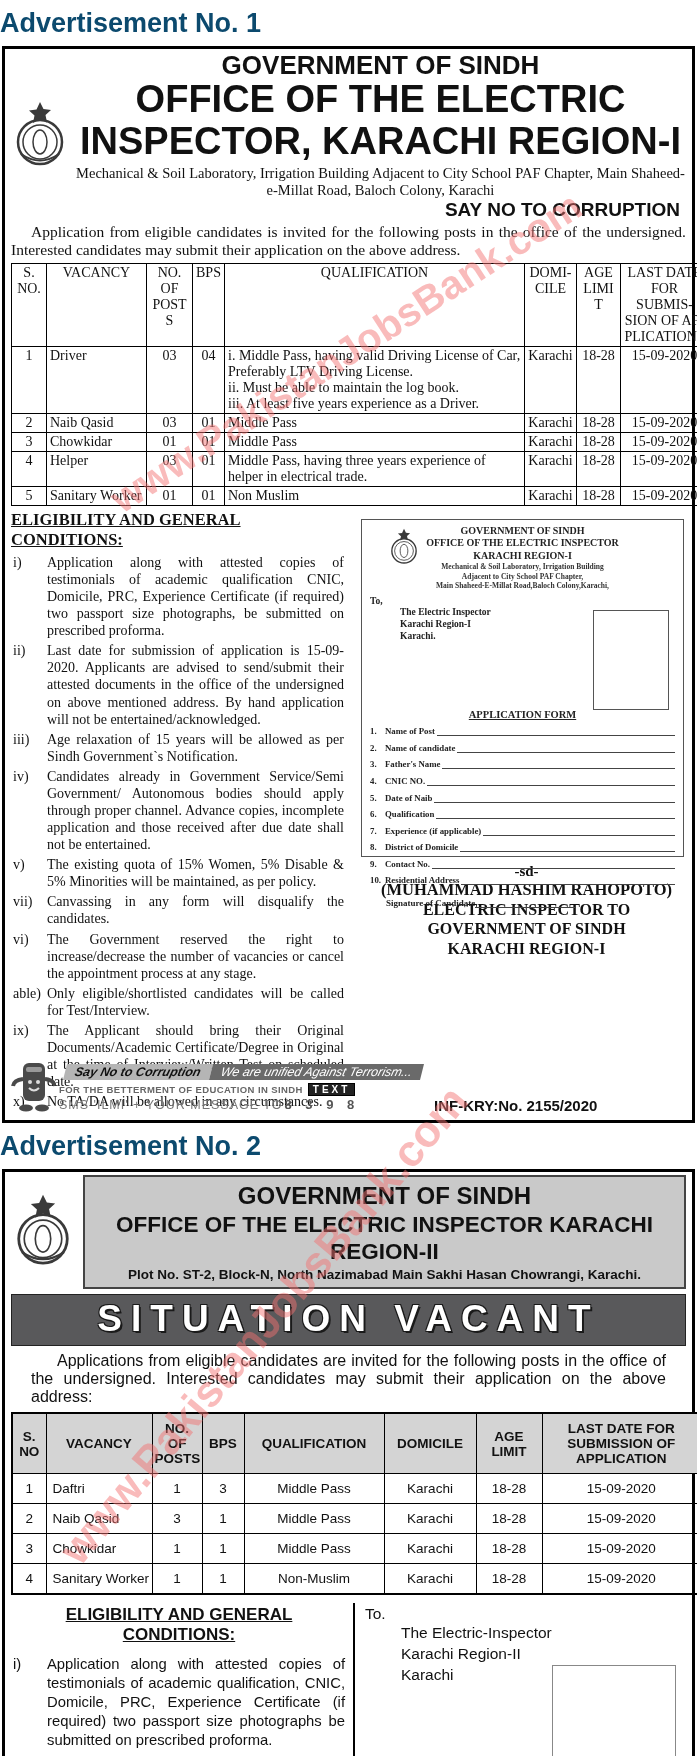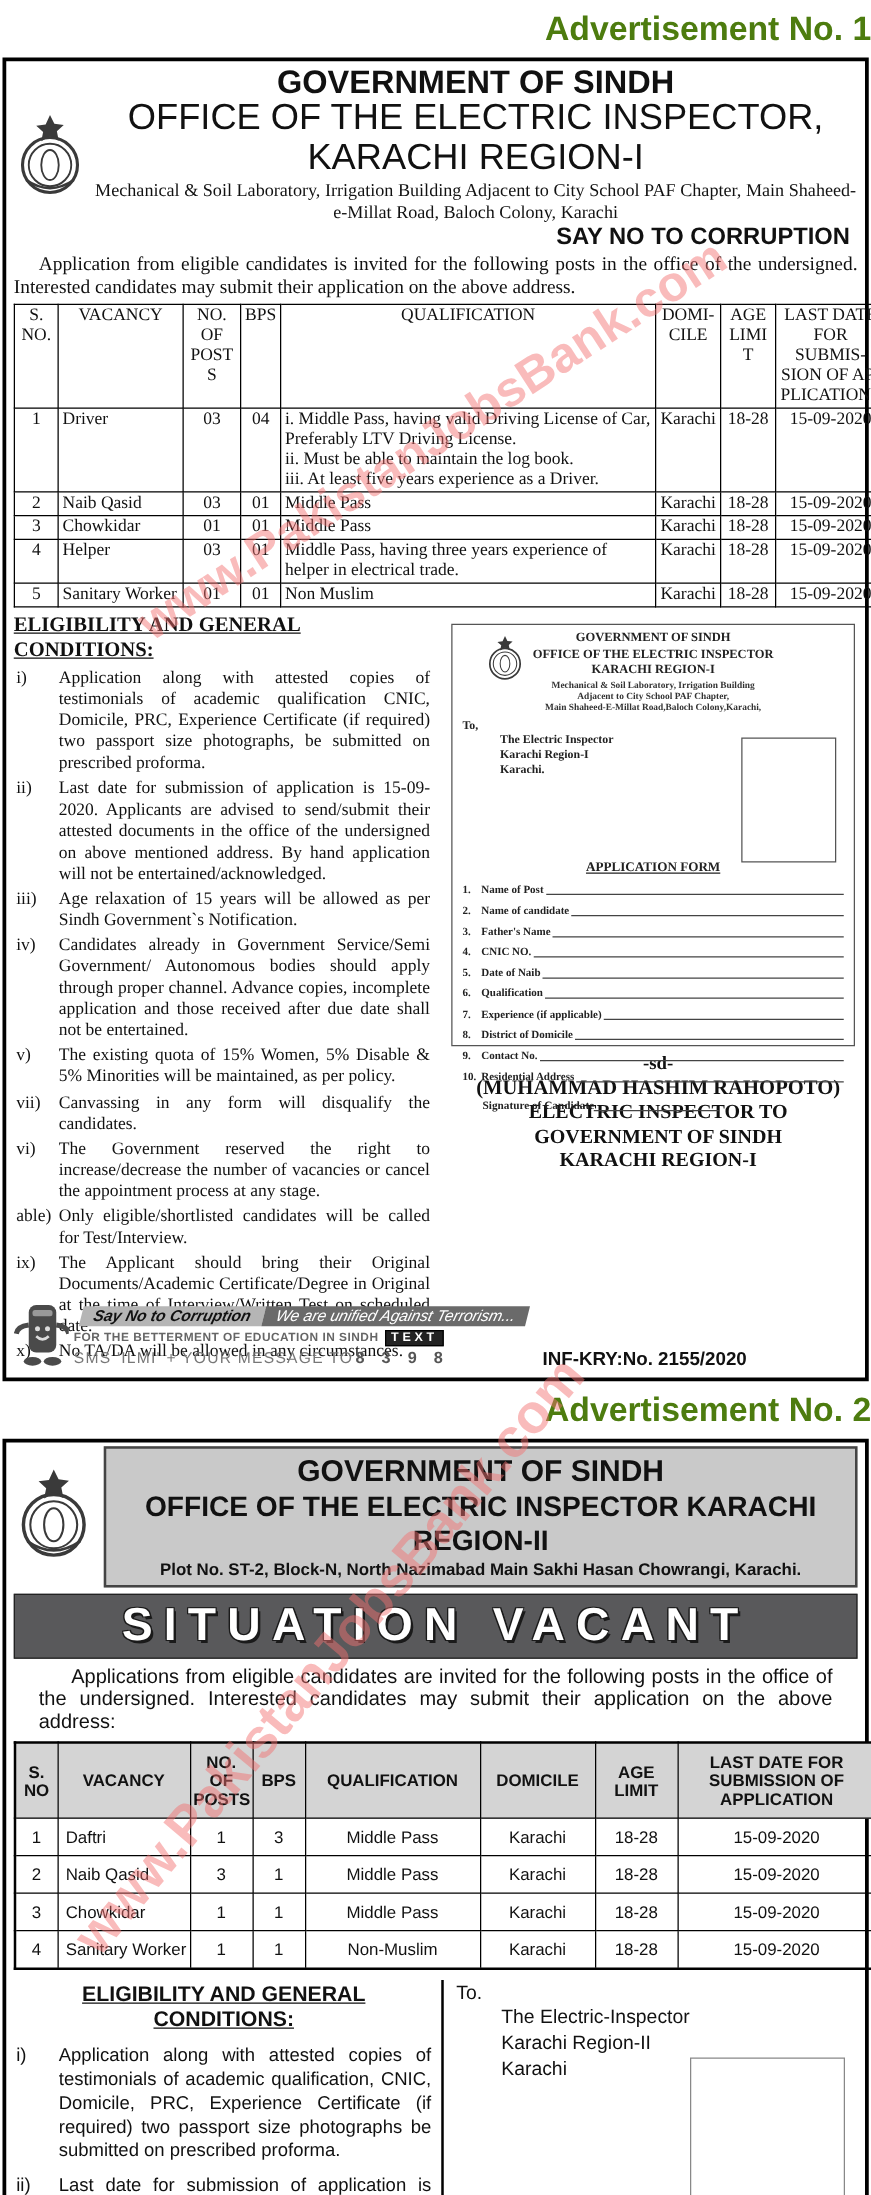--- a/index.html
+++ b/index.html
@@ -1,30 +1,30 @@
 <!DOCTYPE html>
 <html><head>
 <meta charset="utf-8">
 <style>
   *{margin:0;padding:0;box-sizing:border-box}
   html,body{background:#fff}
   body{width:697px;font-family:"Liberation Serif",serif;color:#111}
   .page{position:relative;width:697px;min-height:1756px;overflow:hidden;background:#fff}
 
-  .ad-heading{text-align:right;color:#4d7c0f;font-family:"Liberation Sans",sans-serif;
+  .ad-heading{text-align:left;color:#0c4a6e;font-family:"Liberation Sans",sans-serif;
     font-size:27px;font-weight:bold;margin:8px 0 7px}
 
   .adbox{border:3px solid #000;margin:0 2px;padding:3px 6px;background:#fff}
 
   
   .ad1-header{display:flex;gap:6px;align-items:center}
   .crest{flex:none}
   .ad1-head-text{flex:1;text-align:center;min-width:0}
   .ad1-govt{font-family:"Liberation Sans",sans-serif;font-size:26px;font-weight:bold;line-height:1.05}
-  .ad1-office{font-family:"Liberation Sans",sans-serif;font-size:29px;font-weight:normal;line-height:1.1}
+  .ad1-office{font-family:"Liberation Sans",sans-serif;font-size:38px;font-weight:bold;line-height:1.1}
   .ad1-address{font-size:14.5px;font-weight:normal;margin-top:2px}
   .ad1-slogan{font-family:"Liberation Sans",sans-serif;font-weight:bold;font-size:19px;text-align:right;padding-right:6px}
   .ad1-intro{font-size:15.5px;text-align:justify;text-indent:20px;margin:2px 0 4px}
 
   table{border-collapse:collapse;width:100%;table-layout:fixed}
   .t1 th,.t1 td{border:1px solid #000;padding:1px 3px;font-size:14px;vertical-align:top}
   .t1 th{font-weight:normal;text-align:center;overflow-wrap:break-word}
   .tc{text-align:center}
   .qual{white-space:pre-line}
 

